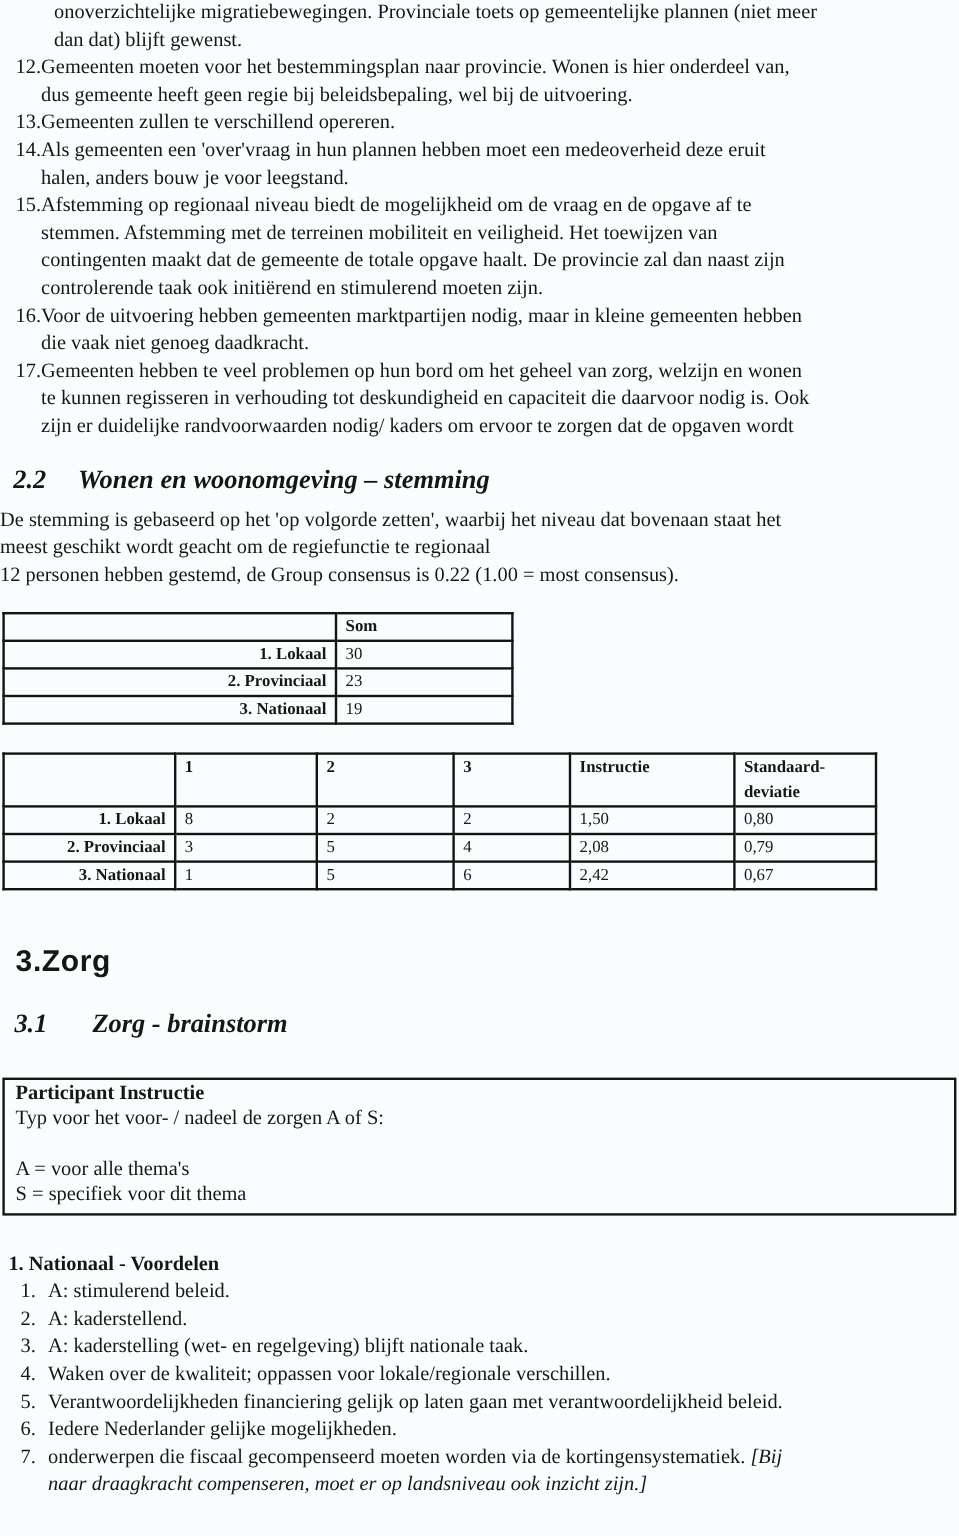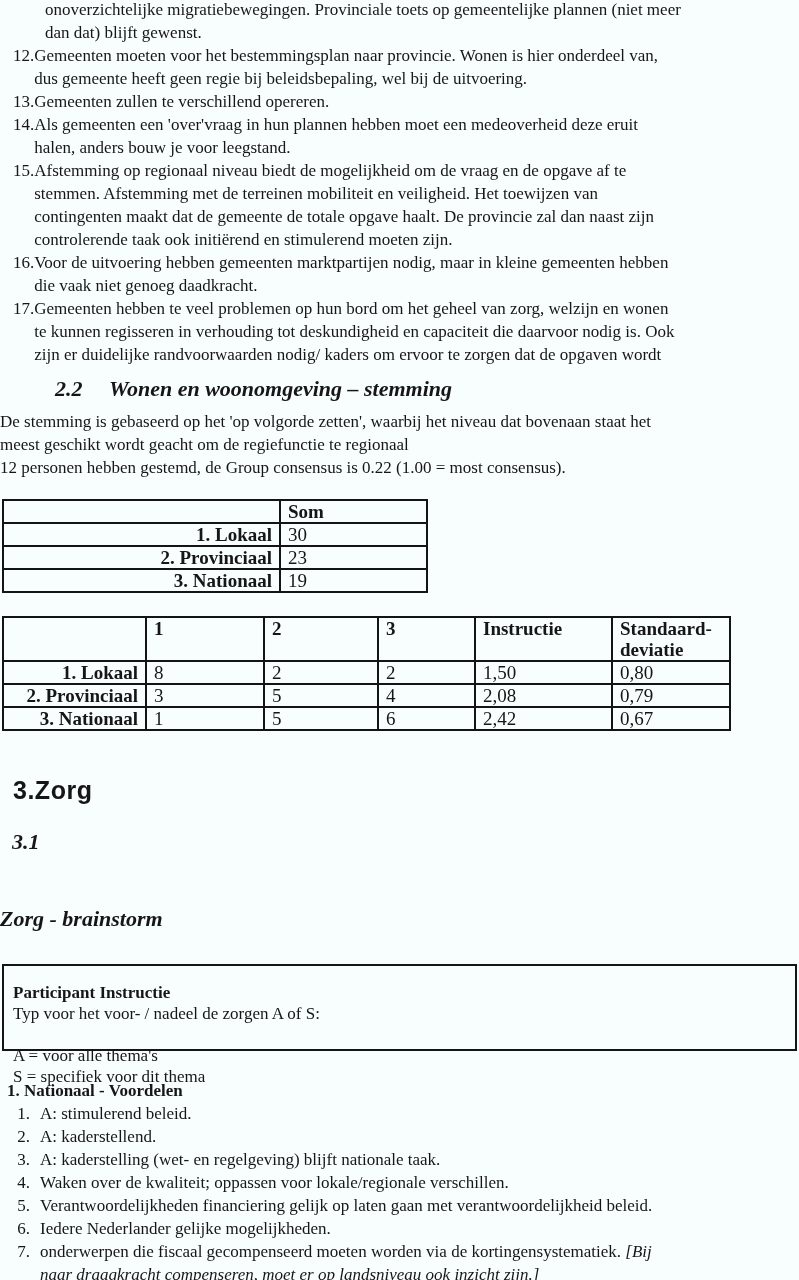--- a/index.html
+++ b/index.html
@@ -18,46 +18,46 @@
 
   
   .li { display:flex; }
   .li .num  { flex:0 0 32px; padding-left:13px;text-align:center; }
   .li .txt  { flex:1; min-width:0; }
   .list-bottom .li .num { flex:0 0 40px; padding-left:7px; }
 
   
   .h-serif { display:flex; font-weight:bold; font-style:italic; font-size:22px; line-height:27px; }
   .h-serif .hnum { flex:0 0 65px; padding-left:11px; }
-  .h22 { margin-top:9px;padding-left:44px; }
-  .h31 { margin-top:23px;flex-direction:column; }
+  .h22 { margin-top:20px; }
+  .h31 { margin-top:23px; }
   .h31 .hnum { flex-basis:77px; padding-left:12px; }
 
   
   .h-sans { display:flex; font-family:"Liberation Sans", sans-serif; font-weight:bold; font-size:25px; line-height:30px; font-style:normal; margin-top:44px; letter-spacing:0.5px; }
   .h-sans .hnum { flex:0 0 25px; padding-left:13px; }
 
   .para { margin-top:8px; }
   .para2 { }
 
   
   table { border-collapse:collapse; table-layout:fixed; margin-left:2px; background:transparent; }
-  td, th { border:2px solid #141414; vertical-align:top; text-align:left; padding:0 7px; font-size:19px; }
+  td, th { border:2px solid #141414; vertical-align:top; text-align:left; padding:0 7px; font-size:14px; }
   th { font-weight:bold; white-space:pre-line; line-height:21px; }
   td { line-height:21px; height:23px; }
   td.lbl { font-weight:bold;text-align:right; }
   .t-som { margin-top:20px; width:424px; }
   .t-som tr.hdr th { height:22px; }
   .t-votes { margin-top:23px; width:727px; }
   .t-votes tr.hdr th { height:44px; }
 
   
   .ibox {
-    margin-top:32px; margin-left:2px; width:795px; height:87px;
-    border:2px solid #151515; padding:16px 9px 0 9px; line-height:21px;
+    margin-top:32px; margin-left:2px; width:795px; height:115px;
+    border:2px solid #151515; padding:0 9px 0 9px; line-height:21px;
   }
   .bxline { display:block; white-space:nowrap; min-height:21px; }
   .bx-title { font-weight:bold; }
 
   .subhead { margin-top:28px; padding-left:7px; font-weight:bold; }
   .list-bottom { }
   .it { font-style:italic; }
 </style>
 </head>
 <body>

